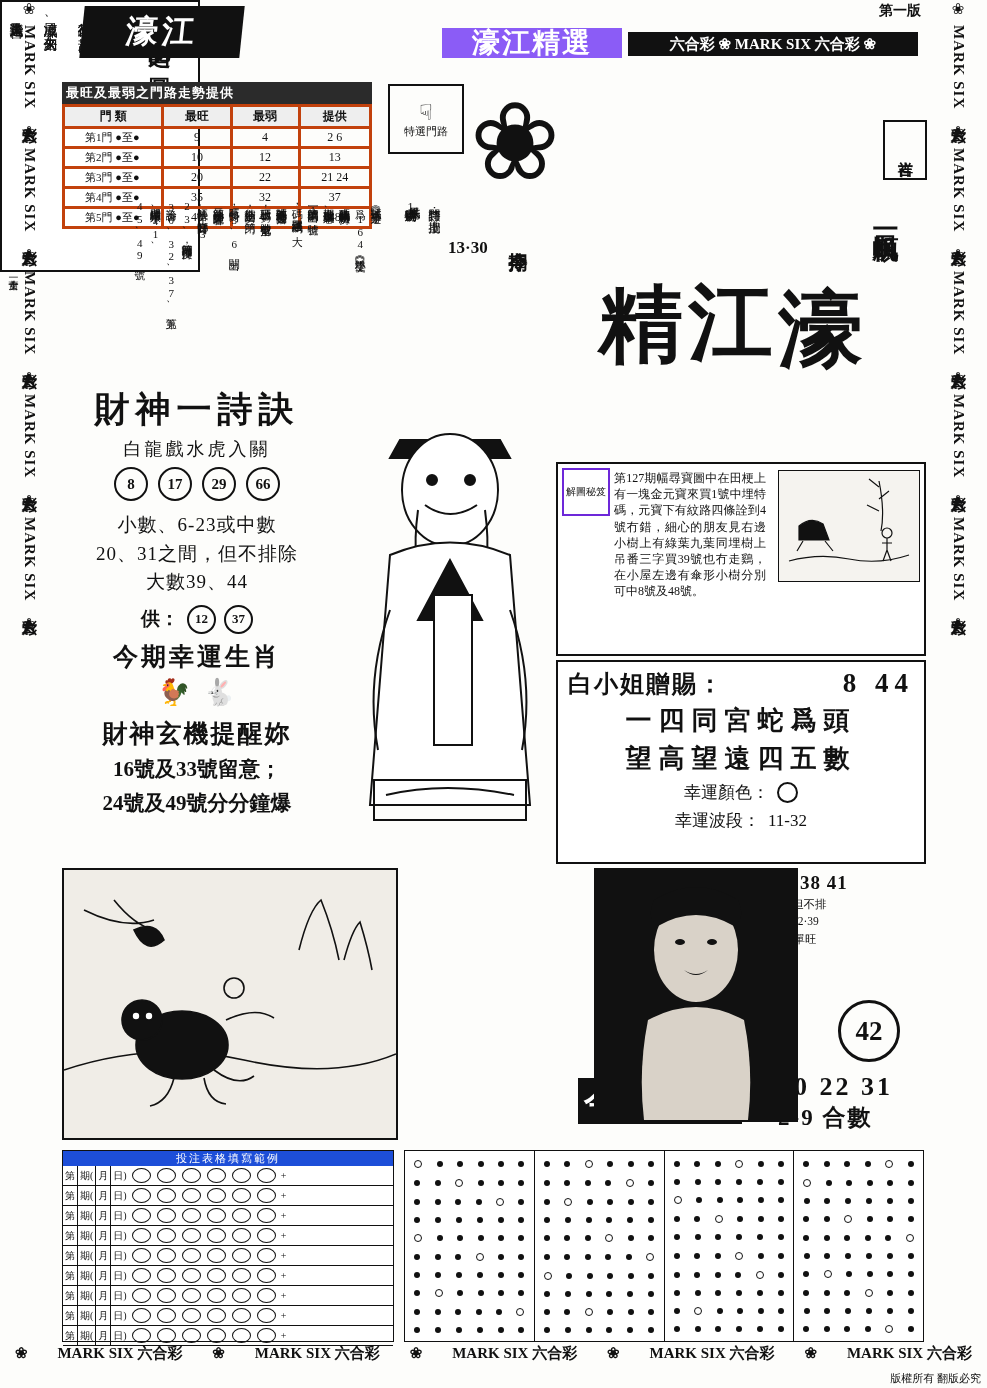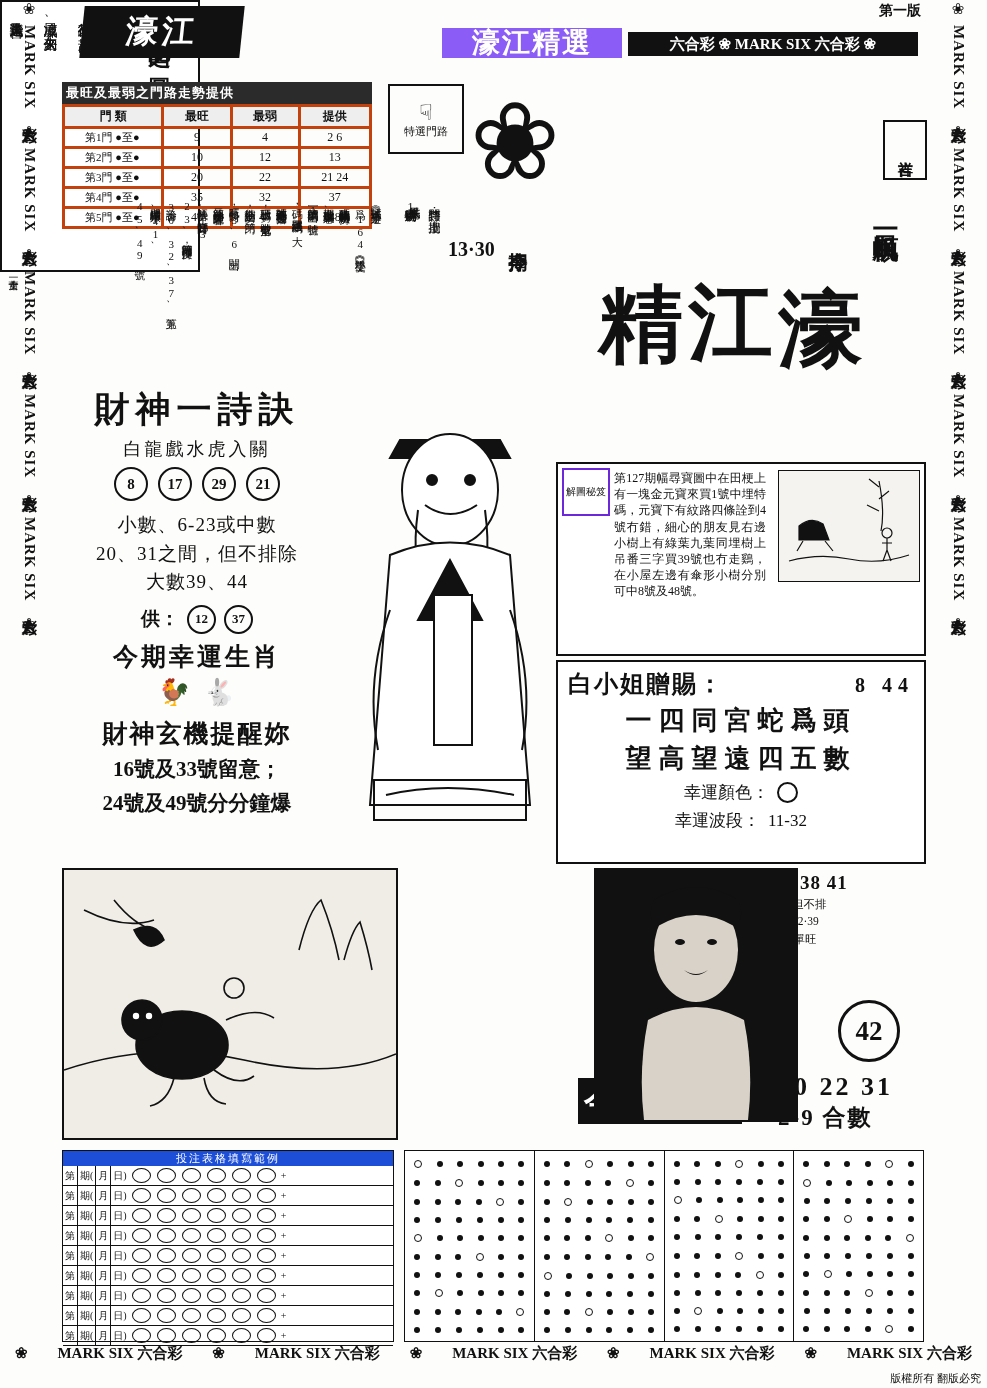--- a/index.html
+++ b/index.html
@@ -101,21 +101,21 @@
     align-items:center;justify-content:center;font-size:11px;
     font-family:"Liberation Serif",serif;line-height:1.1;
   }
   .stamp .hand{font-size:22px;}
   .vnote{
     position:absolute;writing-mode:vertical-rl;text-orientation:upright;
     font-family:"Liberation Serif",serif;font-size:12px;line-height:1.3;
   }
   .bigdate{
     position:absolute;left:448px;top:238px;
-    font-family:"Liberation Serif",serif;font-size:20px;font-weight:bold;
+    font-family:"Liberation Serif",serif;font-size:17px;font-weight:bold;
     line-height:1.15;
   }
   .today-label{
     position:absolute;left:505px;top:238px;
     writing-mode:vertical-rl;text-orientation:upright;
     font-family:"Liberation Serif",serif;font-size:19px;font-weight:bold;
   }
   .flower-art{
     position:absolute;left:455px;top:88px;width:120px;height:130px;
     color:#111;font-size:108px;line-height:1;text-align:center;
@@ -204,21 +204,21 @@
     overflow:hidden;background:#f4f2ee;
   }
 
   .box-lady{left:556px;top:660px;width:366px;height:200px;}
   .lady-head{
     display:flex;align-items:baseline;gap:10px;padding:6px 10px 0;
   }
   .lady-title{
     font-family:"Liberation Serif",serif;font-weight:bold;font-size:24px;letter-spacing:2px;
   }
-  .lady-nums{font-family:"Liberation Serif",serif;font-weight:bold;font-size:20px;letter-spacing:6px;margin-left:auto;}
+  .lady-nums{font-family:"Liberation Serif",serif;font-weight:bold;font-size:27px;letter-spacing:6px;margin-left:auto;}
   .lady-l1,.lady-l2{
     text-align:center;font-family:"Liberation Serif",serif;font-weight:bold;
     font-size:26px;letter-spacing:7px;margin-top:3px;
   }
   .lady-row{
     display:flex;align-items:center;gap:8px;justify-content:center;
     font-family:"Liberation Serif",serif;font-size:17px;margin-top:5px;
   }
   .lucky-color-dot{
     width:17px;height:17px;border-radius:50%;border:2px solid #111;display:inline-block;
@@ -420,21 +420,21 @@
   </div>
   <div class="seal">吉祥</div>
 
   <div class="fortune">
     <div class="f-title">財神一詩訣</div>
     <div class="f-line">白龍戲水虎入關</div>
     <div class="balls">
       <div class="ball">8</div>
       <div class="ball">17</div>
       <div class="ball">29</div>
-      <div class="ball">21</div>
+      <div class="ball">66</div>
     </div>
     <div class="f-text">小數、6-23或中數</div>
     <div class="f-text">20、31之間，但不排除</div>
     <div class="f-text">大數39、44</div>
     <div class="supply">
       <span class="lbl">供：</span>
       <span class="ball sm">12</span>
       <span class="ball sm">37</span>
     </div>
     <div class="f-sub">今期幸運生肖</div>

